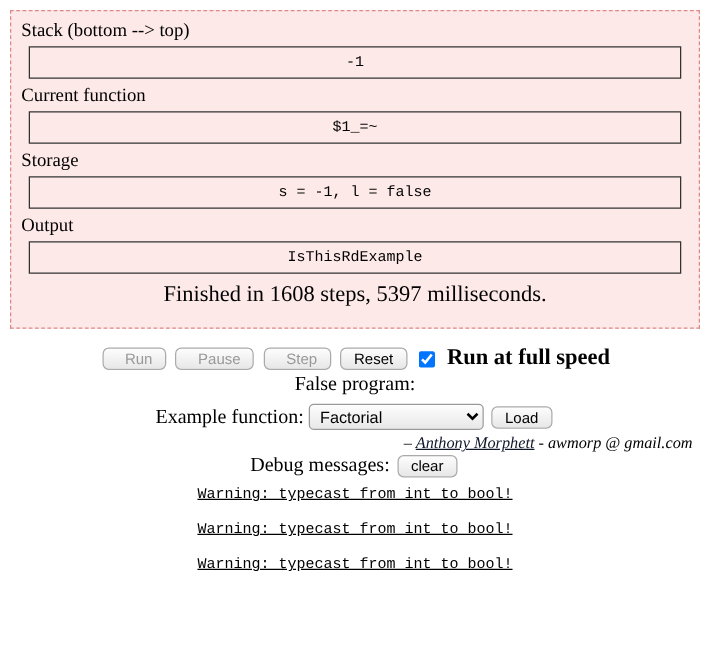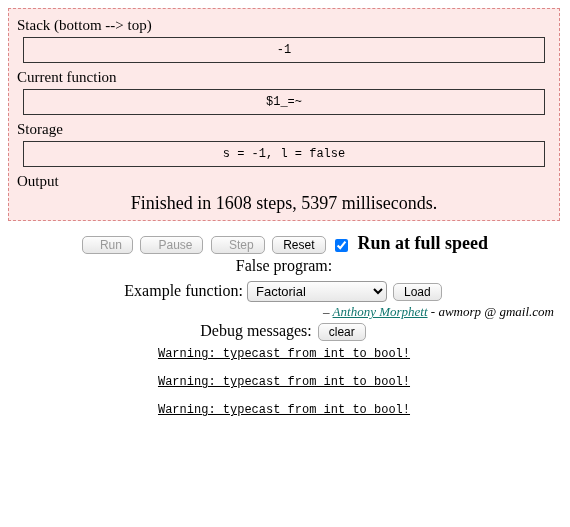--- a/index.html
+++ b/index.html
@@ -32,21 +32,21 @@
     font-family: 'Courier New', monospace;
     font-size: 12px;
     padding: 5px 4px;
     margin: 0 6px 6px 6px;
     overflow: hidden;
     white-space: nowrap;
   }
   .finished {
     text-align: center;
     font-size: 18px;
-    margin: 2px 0 0 0;
+    margin: 2px 0 10px 0;
   }
   .controls {
     text-align: center;
     margin: 8px 0 2px 0;
     font-size: 14px;
   }
   button {
     font-family: Arial, sans-serif;
     font-size: 12px;
     padding: 1px 10px;
@@ -105,21 +105,21 @@
     padding: 1px 4px;
     width: 140px;
   }
   .credit {
     text-align: right;
     font-style: italic;
     font-size: 13px;
     margin: 2px 6px 0 0;
     font-family: Georgia, serif;
   }
-  .credit a { color: #0f766e; text-decoration: underline; font-style: italic; text-align: right; }
+  .credit a { color: #0f172a; text-decoration: underline; font-style: italic; text-align: right; }
   .debug-row {
     text-align: center;
     font-size: 16px;
     margin: 2px 0 6px 0;
   }
   .warn {
     text-align: center;
     font-family: 'Courier New', monospace;
     font-size: 12px;
     margin: 6px 0 14px 0;
@@ -138,20 +138,21 @@
     <div class="section-title">Stack (bottom --&gt; top)</div>
     <div class="box">-1</div>
 
     <div class="section-title">Current function</div>
     <div class="box">$1_=~</div>
 
     <div class="section-title">Storage</div>
     <div class="box">s = -1, l = false</div>
 
     <div class="section-title">Output</div>
+    <div class="box">IsThisRdExample</div>
 
     <div class="finished">Finished in 1608 steps, 5397 milliseconds.</div>
   </div>
 
   <div class="controls">
     <button disabled="">Run</button>
     <button disabled="">Pause</button>
     <button disabled="">Step</button>
     <button>Reset</button>
     <input type="checkbox" id="fs" checked="" style="">

